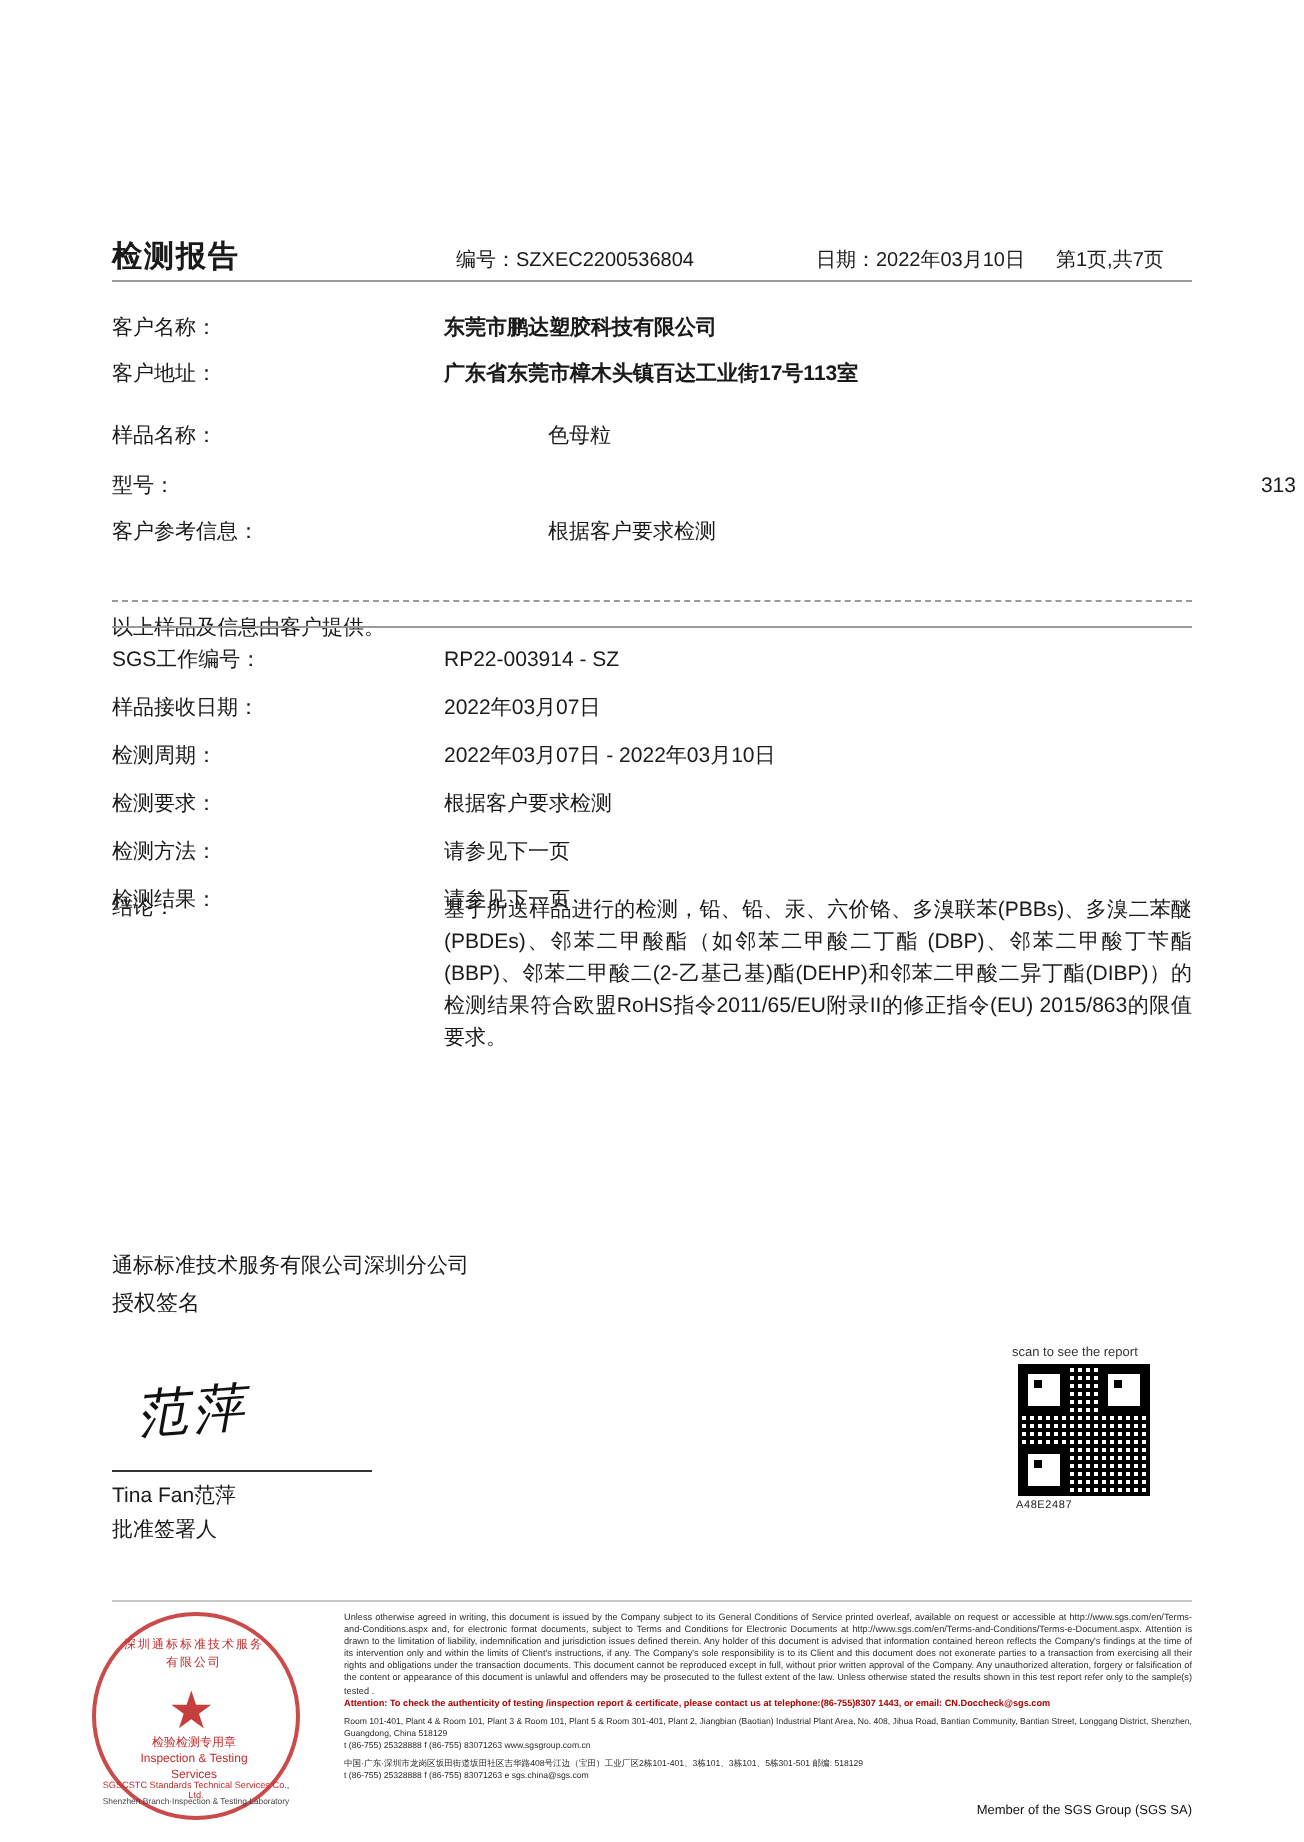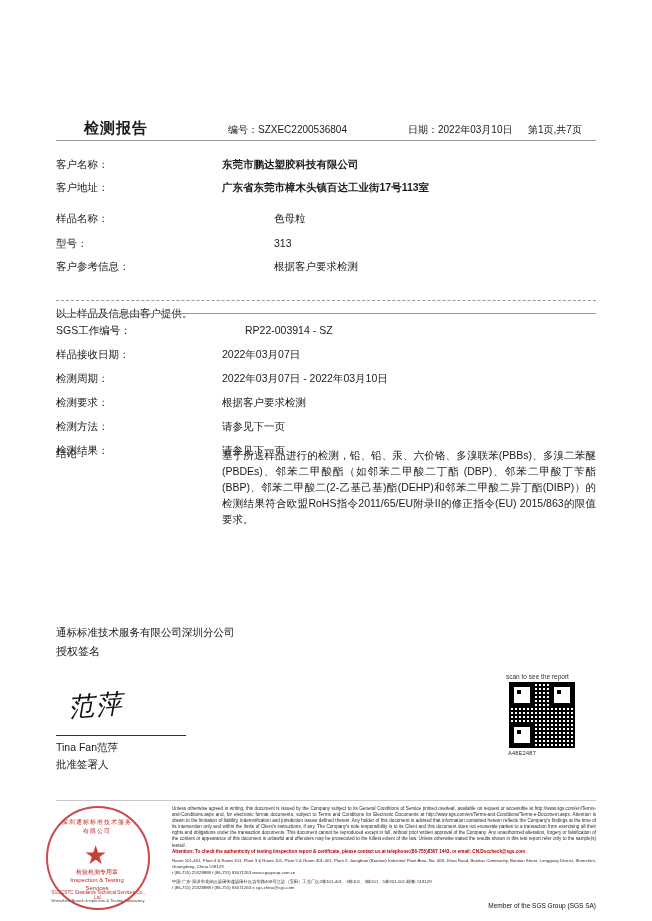--- a/index.html
+++ b/index.html
@@ -56,21 +56,20 @@
   }
 
   
   .title {
     position: absolute;
     left: 56px;
     top: 119px;
     font-size: 15px;
     font-weight: bold;
     letter-spacing: 1px;
-    margin-left: 28px;
   }
   .rep-no {
     position: absolute;
     left: 228px;
     top: 123px;
     font-size: 10px;
   }
   .rep-date {
     position: absolute;
     left: 408px;
@@ -356,34 +355,34 @@
     <span class="lbl">客户地址：</span>
     <span class="val bold">广东省东莞市樟木头镇百达工业街17号113室</span>
   </div>
 
   <div class="row" style="top:211px;">
     <span class="lbl">样品名称：</span>
     <span class="val" style="left:218px;">色母粒</span>
   </div>
   <div class="row" style="top:236px;">
     <span class="lbl">型号：</span>
-    <span class="val" style="left:218px;">313</span>
+    <span class="val" style="left:218px;text-align:right;">313</span>
   </div>
   <div class="row" style="top:259px;">
     <span class="lbl">客户参考信息：</span>
     <span class="val" style="left:218px;">根据客户要求检测</span>
   </div>
   <div class="note" style="top:279px;margin-top:28px;">以上样品及信息由客户提供。</div>
 
   <div class="dash"></div>
   <div class="rule r2"></div>
 
   <div class="row" style="top:323px;">
     <span class="lbl">SGS工作编号：</span>
-    <span class="val" style="left:166px;margin-left:23px;">RP22-003914 - SZ</span>
+    <span class="val" style="left:166px;">RP22-003914 - SZ</span>
   </div>
   <div class="row" style="top:347px;">
     <span class="lbl">样品接收日期：</span>
     <span class="val" style="left:166px;">2022年03月07日</span>
   </div>
   <div class="row" style="top:371px;">
     <span class="lbl">检测周期：</span>
     <span class="val" style="left:166px;">2022年03月07日 - 2022年03月10日</span>
   </div>
   <div class="row" style="top:395px;">

